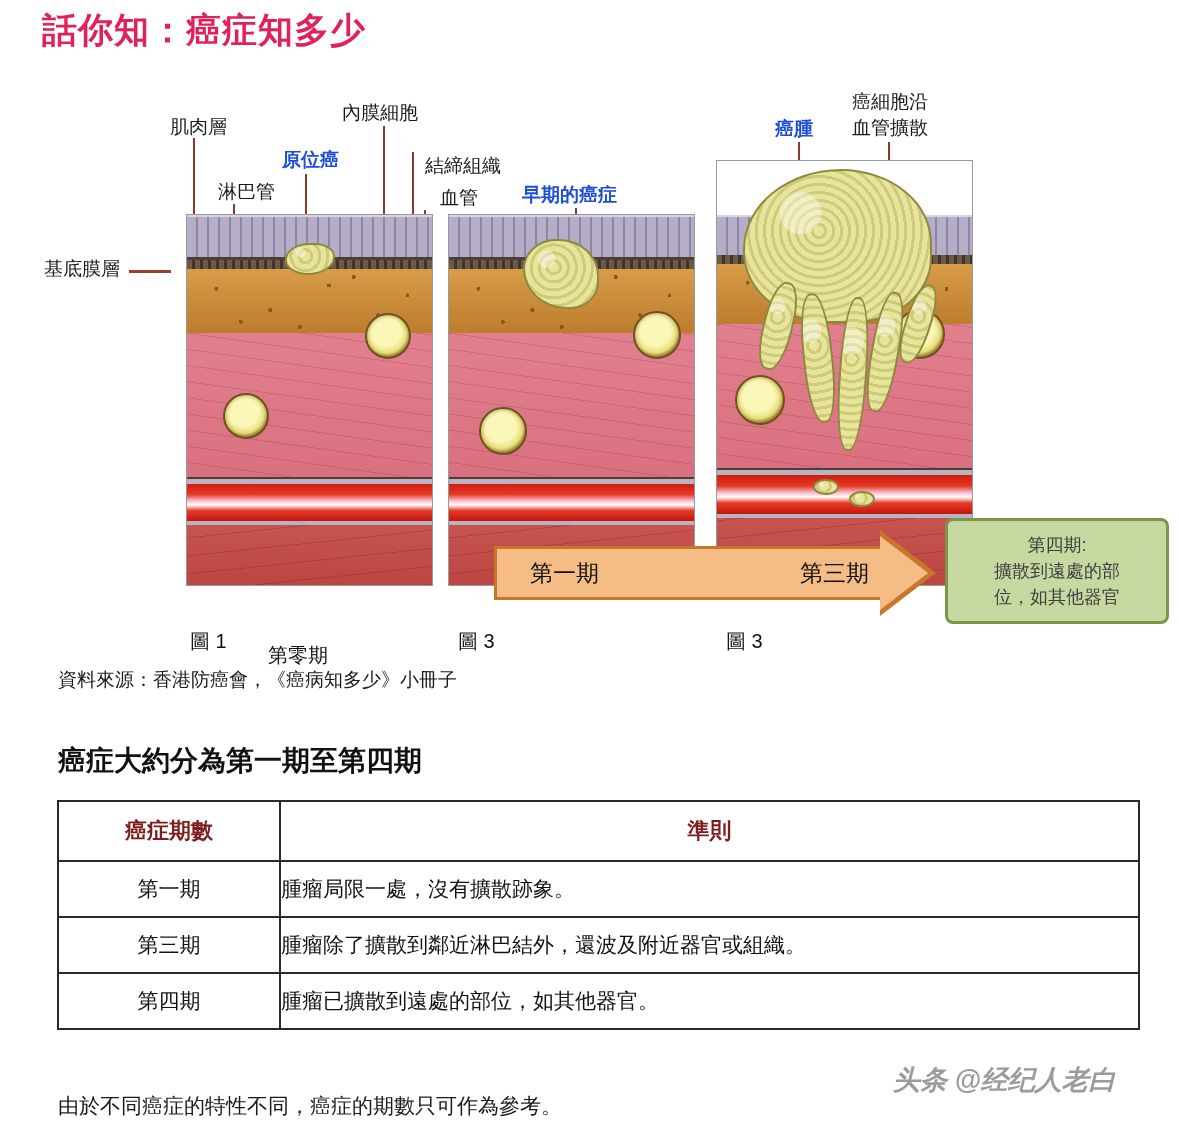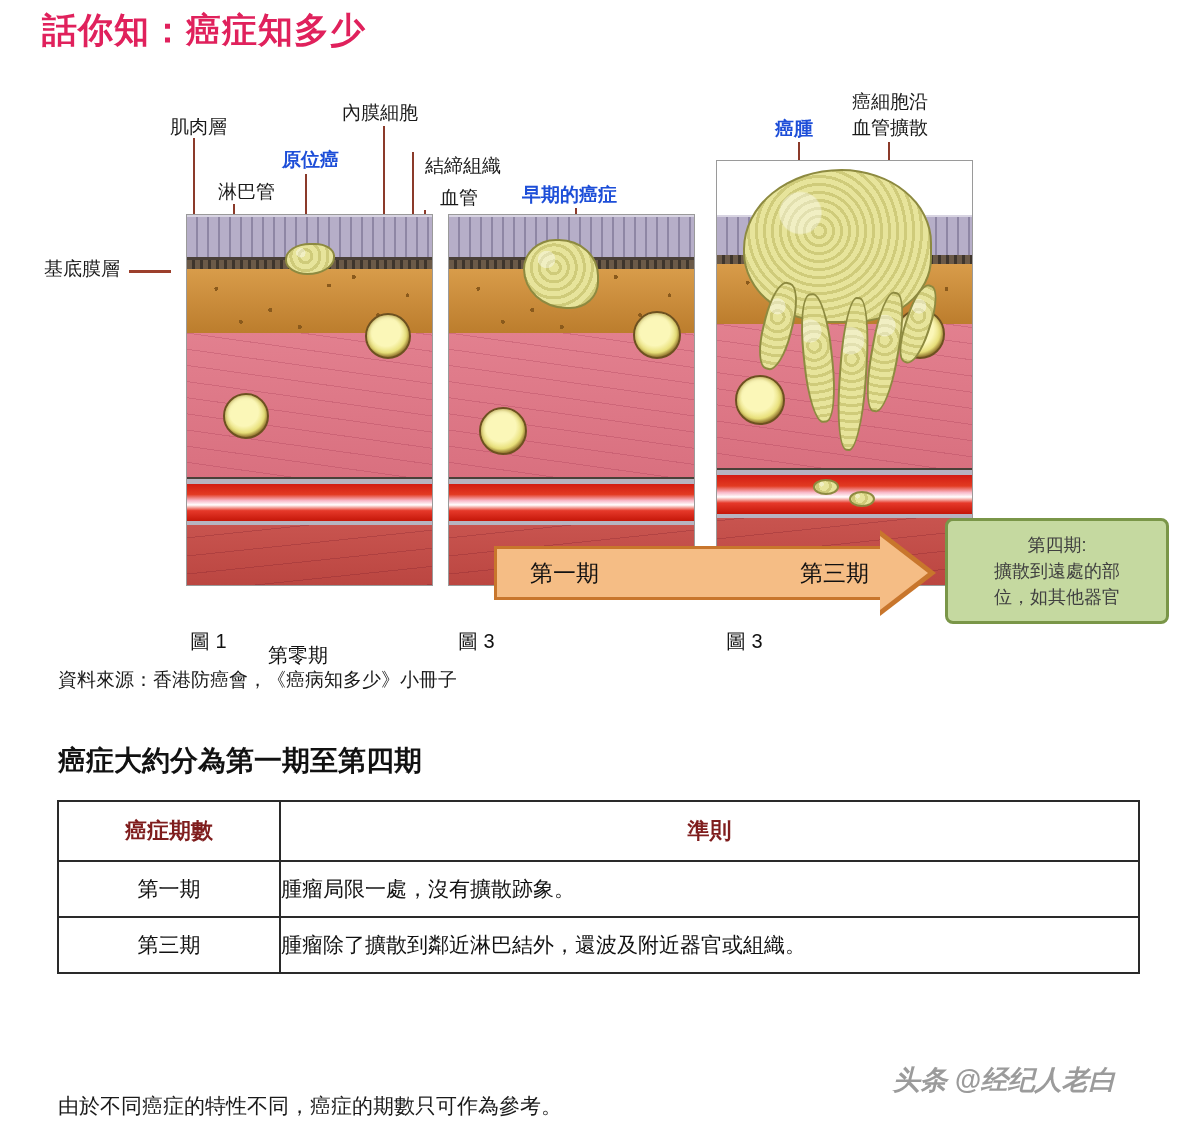--- a/index.html
+++ b/index.html
@@ -392,17 +392,21 @@
   </thead>
   <tbody>
     <tr>
       <td class="stage-cell">第一期</td>
       <td class="rule-cell">腫瘤局限一處，沒有擴散跡象。</td>
     </tr>
     <tr>
       <td class="stage-cell">第三期</td>
       <td class="rule-cell">腫瘤除了擴散到鄰近淋巴結外，還波及附近器官或組織。</td>
     </tr>
+    <tr>
+      <td class="stage-cell">第四期</td>
+      <td class="rule-cell">腫瘤已擴散到遠處的部位，如其他器官。</td>
+    </tr>
   </tbody>
 </table>
 
 <div class="footer-note">由於不同癌症的特性不同，癌症的期數只可作為參考。</div>
 <div class="watermark">头条 @经纪人老白</div>
 
 </body></html>

